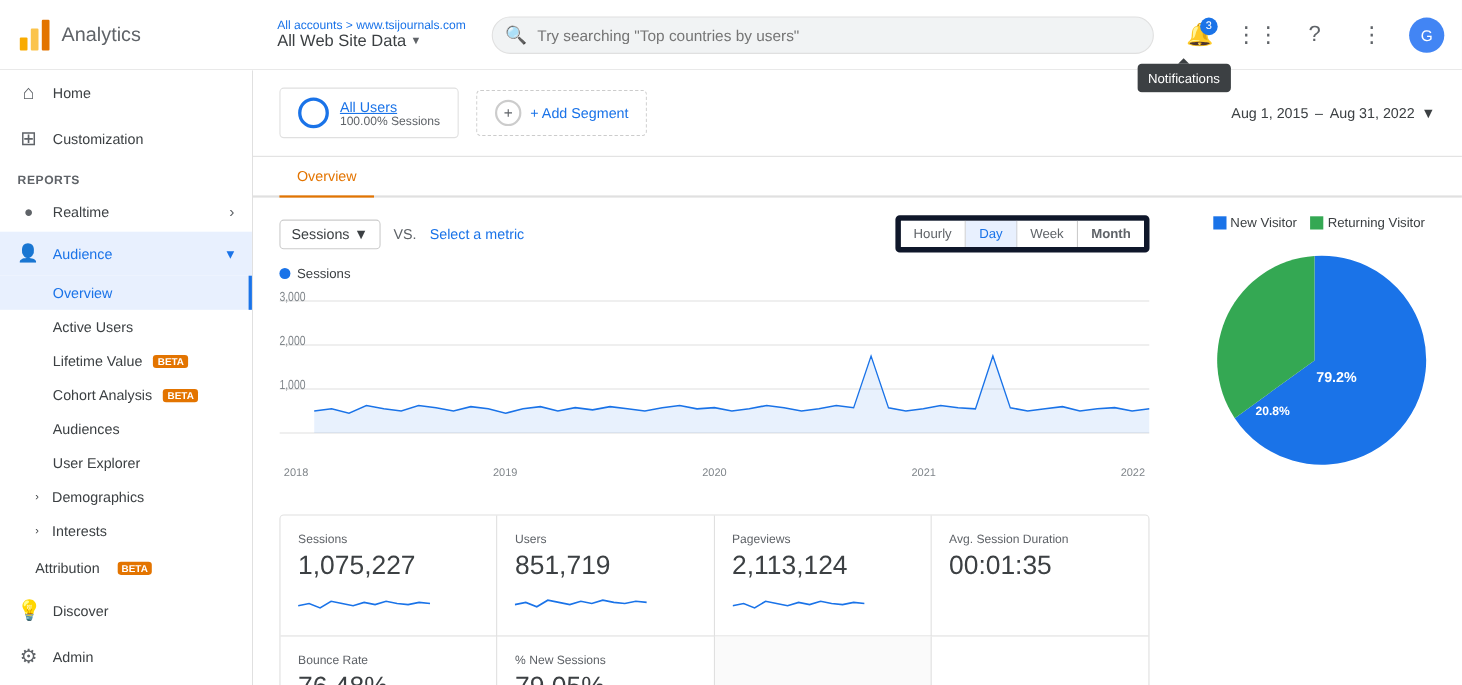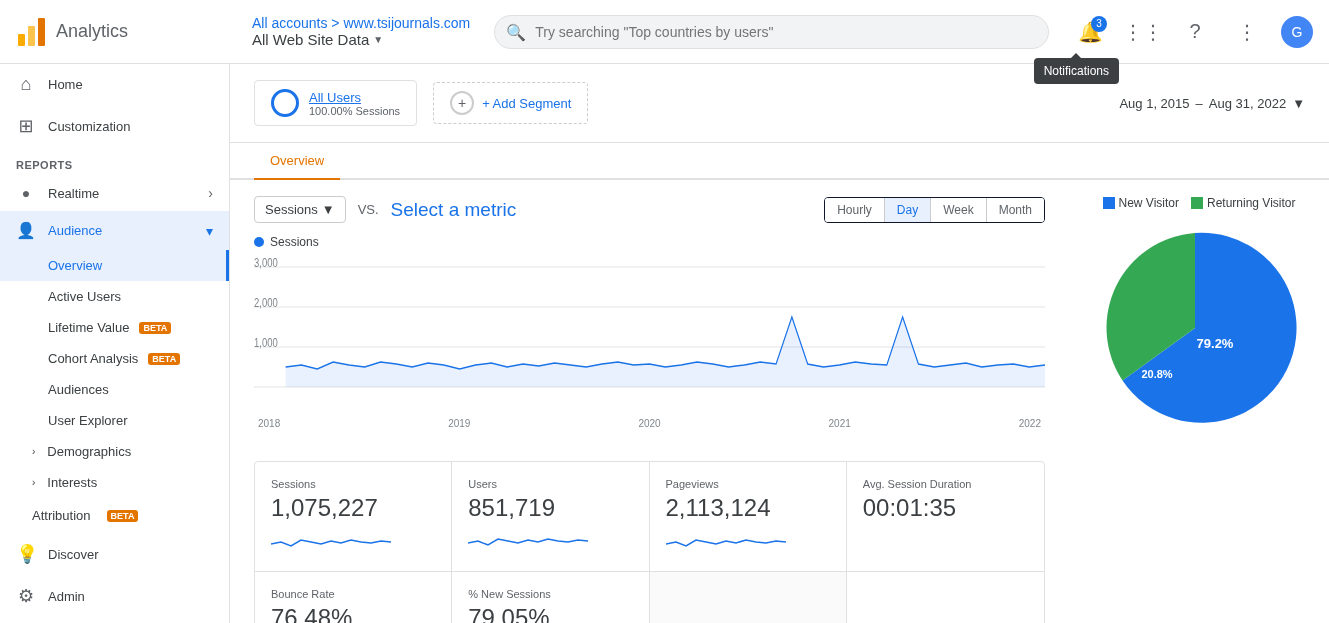--- a/index.html
+++ b/index.html
@@ -7,21 +7,21 @@
 
     
     .top-header {
       display: flex; align-items: center; background: #fff; height: 64px;
       padding: 0 16px; border-bottom: 1px solid #e0e0e0; flex-shrink: 0; z-index: 10;
     }
     .logo-area { display: flex; align-items: center; gap: 8px; width: 220px; flex-shrink: 0; }
     .logo-icon { width: 32px; height: 32px; }
     .app-title { font-size: 18px; color: #5f6368; font-weight: 400; }
     .account-area { display: flex; flex-direction: column; margin-left: 16px; }
-    .account-breadcrumb { font-size: 14px; color: #1a73e8; }
+    .account-breadcrumb { font-size: 11px; color: #1a73e8; }
     .property-selector { font-size: 15px; font-weight: 500; color: #3c4043; display: flex; align-items: center; gap: 4px; cursor: pointer; }
     .property-selector .arrow { font-size: 10px; color: #5f6368; }
     .search-bar { flex: 1; margin: 0 24px; }
     .search-bar input {
       width: 100%; padding: 8px 16px 8px 40px; border: 1px solid #e0e0e0;
       border-radius: 24px; font-size: 14px; color: #5f6368; background: #f1f3f4;
       outline: none;
     }
     .search-wrap { position: relative; }
     .search-wrap .search-ico { position: absolute; left: 12px; top: 50%; transform: translateY(-50%); color: #5f6368; font-size: 16px; }
@@ -68,24 +68,24 @@
     
     .report-tabs { display: flex; padding: 0 24px; border-bottom: 2px solid #e0e0e0; }
     .report-tab { padding: 10px 16px; font-size: 13px; cursor: pointer; color: #5f6368; border-bottom: 2px solid transparent; margin-bottom: -2px; }
     .report-tab.active { color: #e37400; border-bottom-color: #e37400; font-weight: 500; }
 
     
     .chart-area { padding: 16px 24px; }
     .chart-controls { display: flex; align-items: center; gap: 12px; margin-bottom: 12px; }
     .metric-selector { display: flex; align-items: center; gap: 4px; border: 1px solid #ccc; border-radius: 4px; padding: 5px 10px; cursor: pointer; font-size: 13px; }
     .vs-text { font-size: 13px; color: #5f6368; }
-    .select-metric { font-size: 19px; color: #1a73e8; cursor: pointer; }
-    .time-btns { margin-left: auto; display: flex; border: 1px solid #0f172a; border-radius: 4px; overflow: hidden; }
+    .select-metric { font-size: 13px; color: #1a73e8; cursor: pointer; }
+    .time-btns { margin-left: auto; display: flex; border: 5px solid #0f172a; border-radius: 4px; overflow: hidden; }
     .time-btn { padding: 5px 12px; font-size: 12px; cursor: pointer; border-right: 1px solid #ccc; background: #fff; color: #5f6368; }
-    .time-btn:last-child { border-right: none; }
+    .time-btn:last-child { border-right: none; font-weight: bold; }
     .time-btn.active { background: #e8f0fe; color: #1a73e8; font-weight: 500; }
 
     
     .chart-legend { display: flex; align-items: center; gap: 6px; margin-bottom: 8px; font-size: 12px; color: #3c4043; }
     .legend-dot { width: 10px; height: 10px; border-radius: 50%; background: #1a73e8; }
 
     
     .chart-wrap { position: relative; margin-bottom: 8px; }
     .chart-labels { display: flex; justify-content: space-between; padding: 0 4px; font-size: 10px; color: #80868b; }
 

